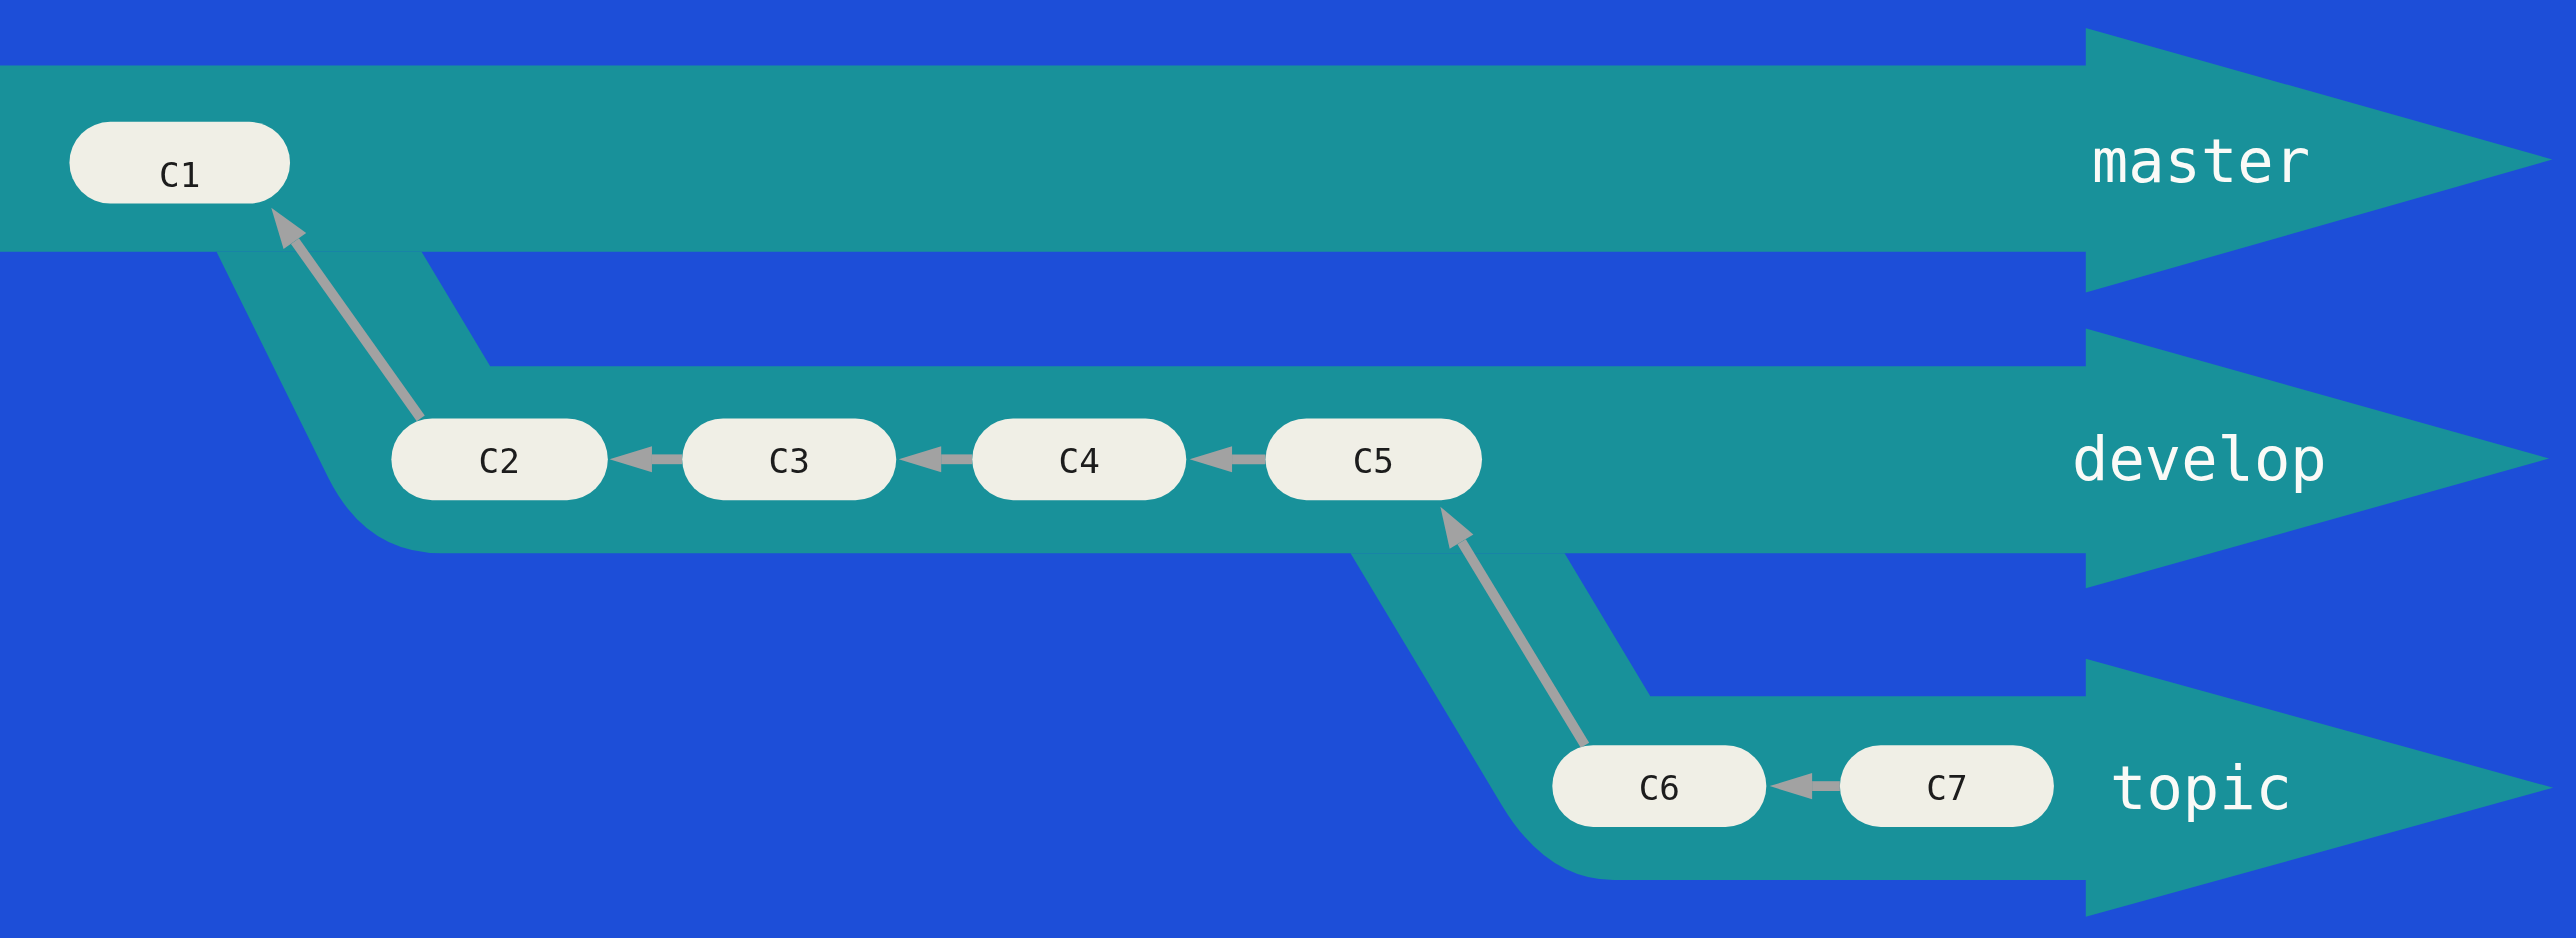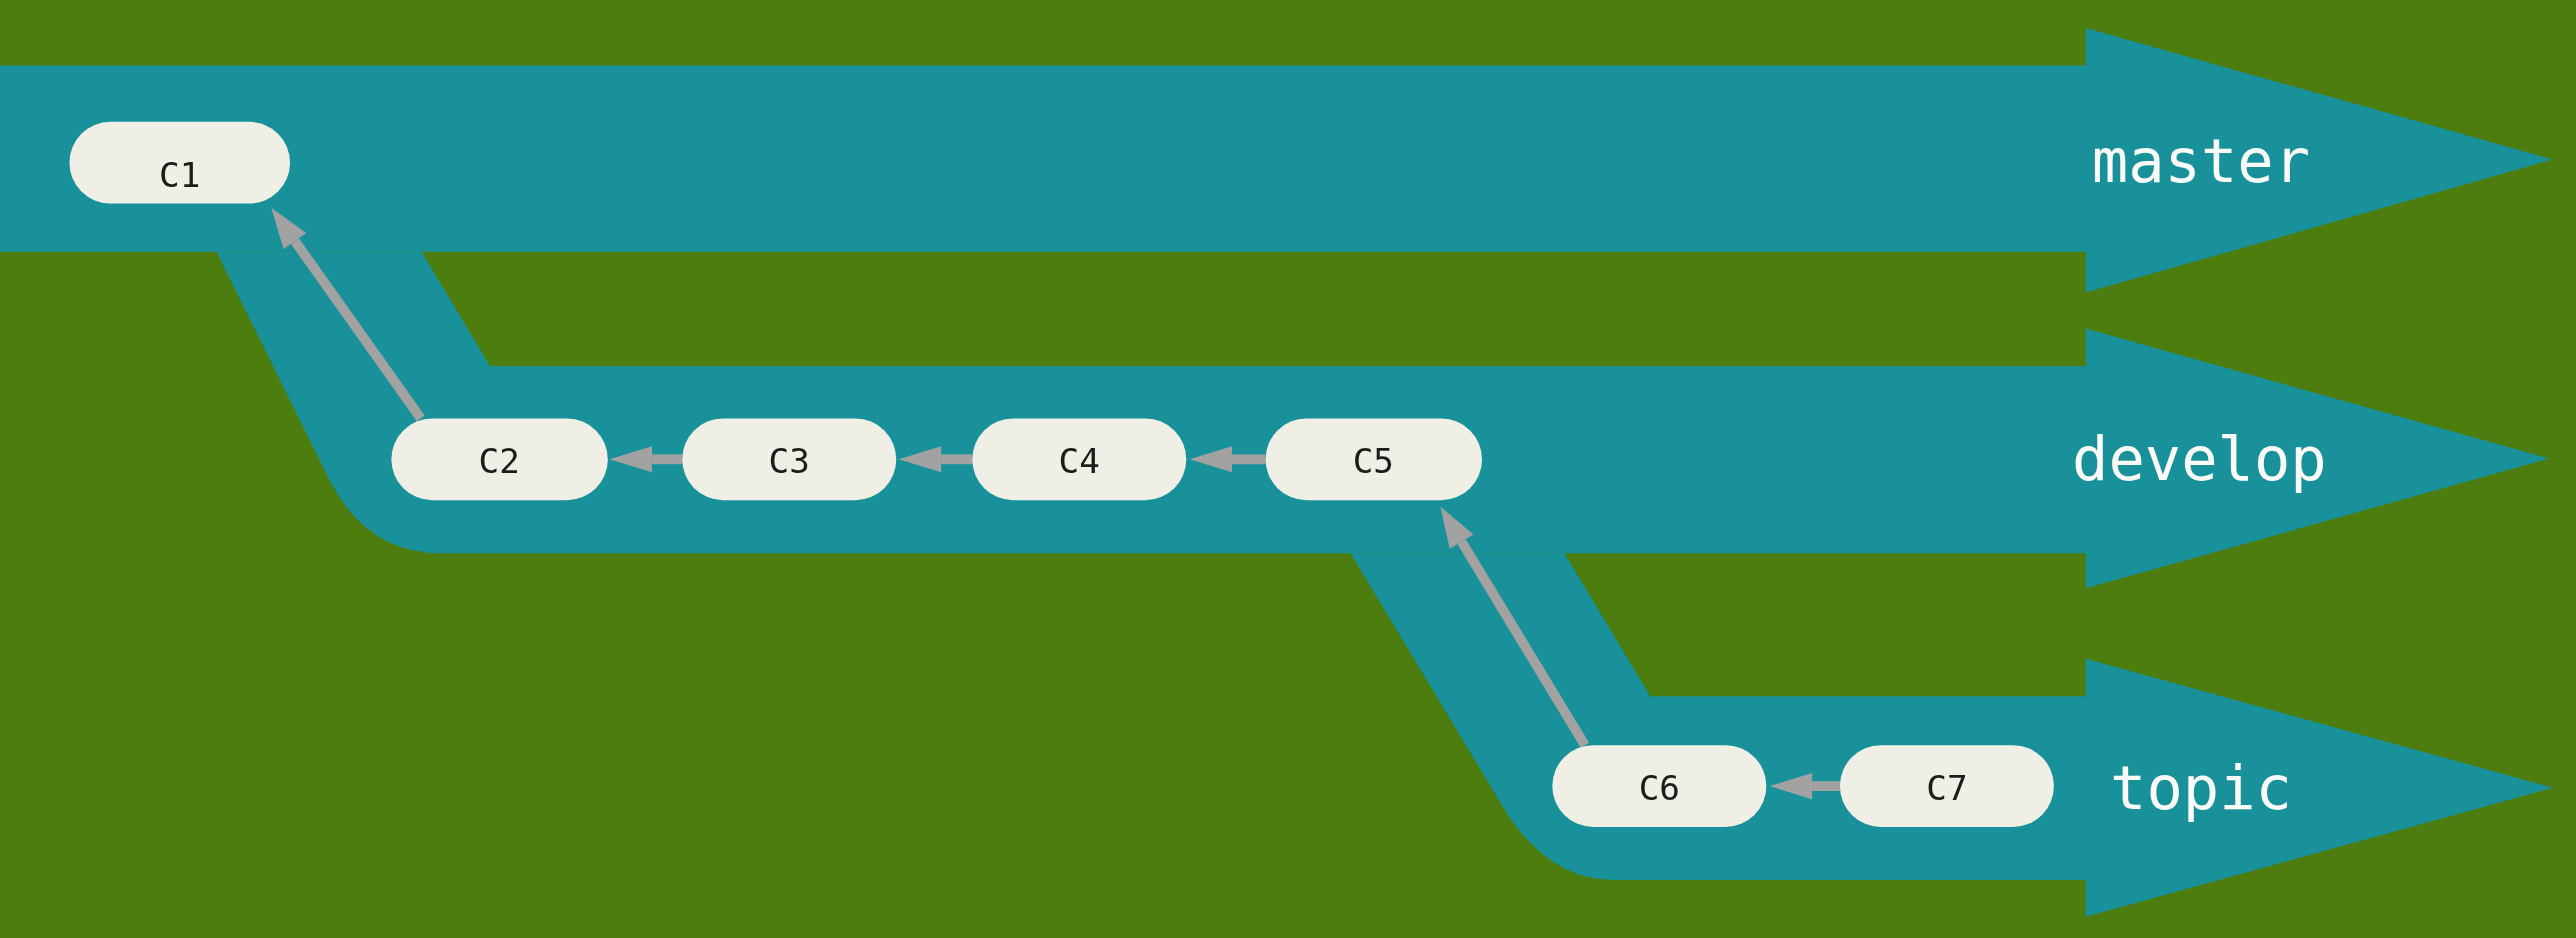--- a/index.html
+++ b/index.html
@@ -4,21 +4,21 @@
 <style>
   html, body {
     margin: 0;
     padding: 0;
     background: #000000;
   }
   .stage {
     width: 2576px;
     height: 939px;
     position: relative;
-    background: #4d7c0f;
+    background: #1d4ed8;
     overflow: hidden;
   }
   svg { display: block; }
   .node-label {
     font-family: "DejaVu Sans Mono", "Liberation Mono", monospace;
     font-size: 42px;
     font-weight: 500;
   }
   .branch-label {
     font-family: "DejaVu Sans Mono", "Liberation Mono", monospace;

